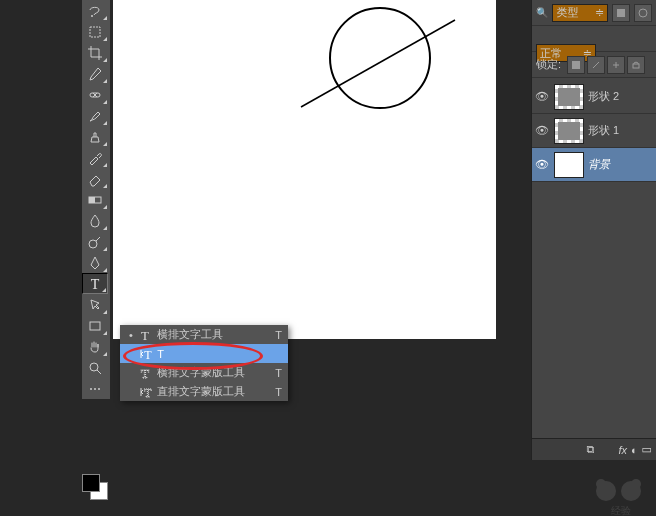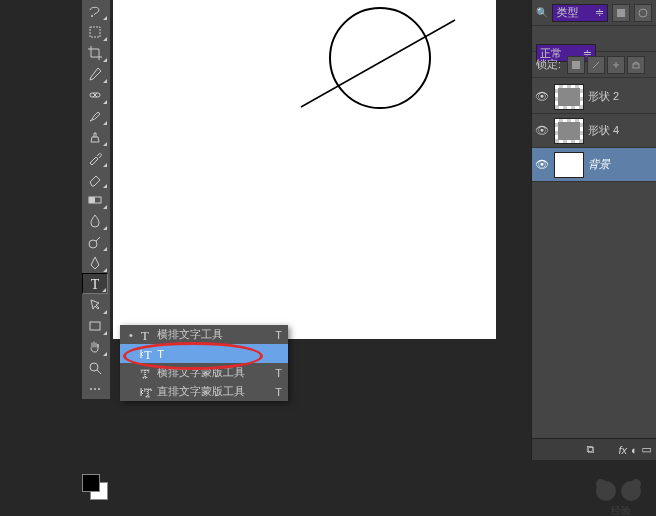--- a/index.html
+++ b/index.html
@@ -14,21 +14,21 @@
 .flyout { position: absolute; left: 120px; top: 325px; background: #535353; box-shadow: 2px 2px 6px rgba(0,0,0,.5); }
 .flyout-item { display: flex; align-items: center; height: 19px; width: 168px; padding: 0 6px; cursor: pointer; }
 .flyout-item.hover { background: #6ba3e8; color: #fff; }
 .flyout-dot { width: 10px; text-align: center; }
 .flyout-icon { width: 18px; display: flex; justify-content: center; }
 .flyout-label { flex: 1; padding-left: 3px; }
 .flyout-short { width: 10px; text-align: right; }
 .annotation { position: absolute; left: 123px; top: 342px; width: 140px; height: 28px; border: 3px solid #de2b2b; border-radius: 50%; pointer-events: none; }
 .panels { position: absolute; right: 0; top: 0; width: 125px; height: 460px; background: #454545; border-left: 1px solid #222; }
 .panel-row { display: flex; align-items: center; height: 26px; padding: 0 4px; border-bottom: 1px solid #333; gap: 4px; }
-.select { background: #4c1d95; border: 1px solid #222; height: 18px; font-size: 11px; color: #ccc; padding: 0 3px; display: flex; align-items: center; }
+.select { background: #a16207; border: 1px solid #222; height: 18px; font-size: 11px; color: #ccc; padding: 0 3px; display: flex; align-items: center; }
 .sel-type { width: 56px; }
 .sel-blend { width: 60px; margin-top: 29px; }
 .icon-btn { width: 18px; height: 18px; background: #5a5a5a; border: 1px solid #333; display: flex; align-items: center; justify-content: center; }
 .layers { padding-top: 2px; }
 .layer { display: flex; align-items: center; height: 34px; border-bottom: 1px solid #333; padding: 0 2px; gap: 4px; }
 .layer.active { background: #5d7fa8; color: #fff; }
 .eye { width: 16px; text-align: center; }
 .thumb { width: 30px; height: 26px; background: #fff; border: 1px solid #222; position: relative; display: flex; align-items: center; justify-content: center; }
 .thumb.checker { background: repeating-conic-gradient(#ccc 0 25%, #fff 0 50%) 0 0/8px 8px; }
 .thumb.shape::after { content: ""; position: absolute; inset: 3px; background: #888; }
@@ -275,21 +275,21 @@
   </div>
   <div class="layers">
     <div class="layer">
       <span class="eye">👁</span>
       <div class="thumb checker shape"></div>
       <span>形状 2</span>
     </div>
     <div class="layer">
       <span class="eye">👁</span>
       <div class="thumb checker shape"></div>
-      <span>形状 4</span>
+      <span>形状 1</span>
     </div>
     <div class="layer active">
       <span class="eye">👁</span>
       <div class="thumb"></div>
       <span style="font-style:italic;">背景</span>
     </div>
   </div>
   <div class="panel-bottom">
     <span>⧉</span>
     <span style="font-style:italic;margin-left:20px;">fx</span>

